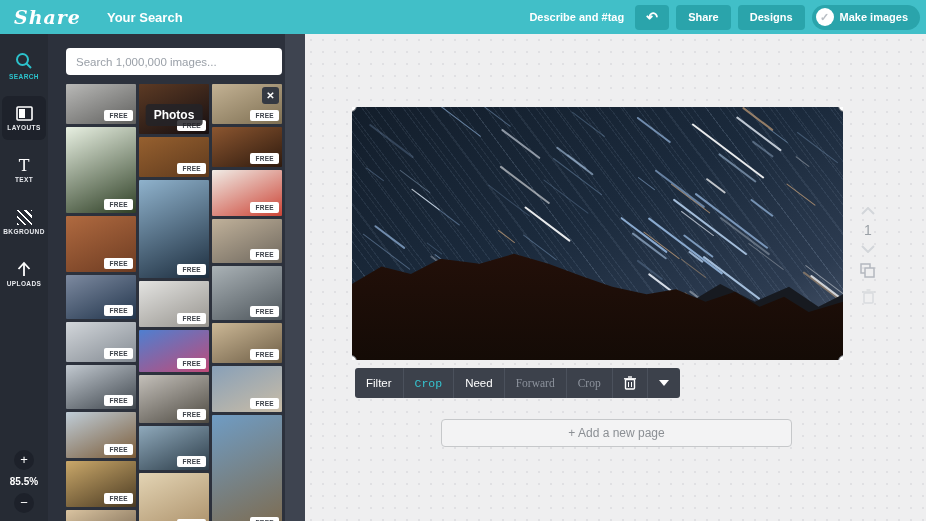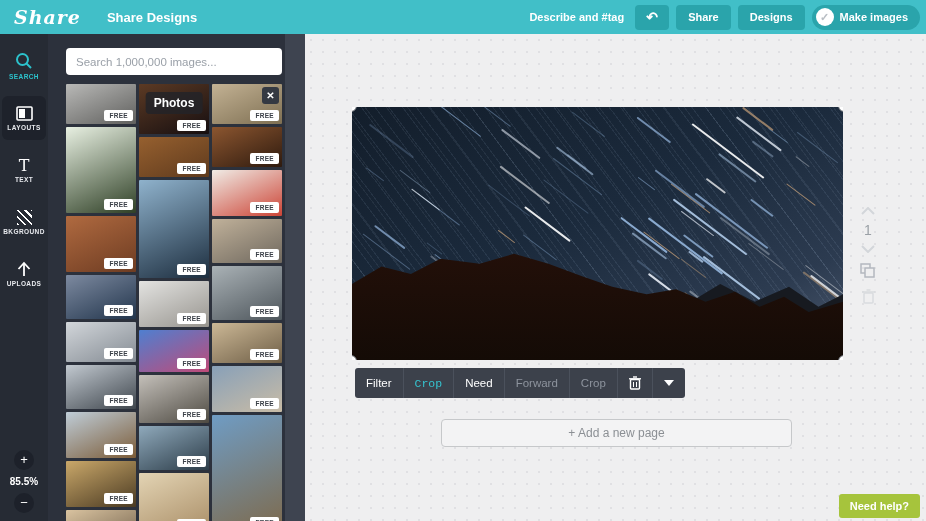--- a/index.html
+++ b/index.html
@@ -30,59 +30,59 @@
 
   
   .panel{position:absolute;left:48px;top:34px;bottom:0;width:257px;background:#2c313c;z-index:5;overflow:hidden;}
   .panel-strip{position:absolute;right:0;top:0;bottom:0;width:20px;background:#3e4450;}
   .search-box{position:absolute;left:18px;top:14px;width:216px;height:27px;background:#fff;border:none;border-radius:4px;font-size:11.5px;color:#444;padding:0 10px;box-sizing:border-box;font-family:"Liberation Sans",sans-serif;outline:none;}
   .search-box::placeholder{color:#9aa0a8;}
   .grid{position:absolute;left:18px;top:50px;display:flex;gap:3px;}
   .gcol{display:flex;flex-direction:column;gap:3px;width:70px;}
   .thumb{position:relative;width:70px;border-radius:1px;cursor:pointer;}
   .free{position:absolute;right:3px;bottom:3px;background:#fff;color:#3a3f47;font-size:6.5px;font-weight:bold;padding:2px 5px;border-radius:2px;letter-spacing:.3px;}
-  .photos-overlay{position:absolute;left:50%;top:8px;transform:translateX(-50%);background:rgba(35,35,40,.85);color:#fff;font-size:12px;font-weight:bold;padding:4px 8px;border-radius:4px;white-space:nowrap;}
+  .photos-overlay{position:absolute;left:50%;top:20px;transform:translateX(-50%);background:rgba(35,35,40,.85);color:#fff;font-size:12px;font-weight:bold;padding:4px 8px;border-radius:4px;white-space:nowrap;}
   .close-x{position:absolute;right:3px;top:3px;width:17px;height:17px;background:#343942;color:#fff;border-radius:3px;font-size:10px;font-weight:bold;display:flex;align-items:center;justify-content:center;cursor:pointer;}
 
   
   .canvas{position:absolute;left:305px;top:34px;right:0;bottom:0;background-color:#efeff0;background-image:radial-gradient(circle,#e0e0e3 1px,transparent 1px);background-size:12px 12px;}
   .artwork{position:absolute;left:47px;top:73px;width:491px;height:253px;background:linear-gradient(155deg,#131e2b 0%,#1b2a3c 45%,#2c3b50 78%,#4d5a6e 100%);overflow:hidden;}
   .trails{position:absolute;inset:0;background:
      repeating-linear-gradient(53deg,transparent 0 5px,rgba(165,190,220,.10) 5px 6px,transparent 6px 11px),
      repeating-linear-gradient(53deg,transparent 0 9px,rgba(210,225,245,.07) 9px 10px,transparent 10px 17px);}
   .streak{position:absolute;border-radius:1px;transform:rotate(37deg);}
   .mtn-back{position:absolute;inset:0;background:#171a20;clip-path:polygon(50% 100%,54% 79%,61% 74%,69% 77%,75% 70%,82% 77%,89% 71%,95% 79%,100% 74%,100% 100%);}
   .mtn{position:absolute;inset:0;background:linear-gradient(to bottom,#38190c 0%,#27110a 45%,#140b06 100%);clip-path:polygon(0 70%,6% 63%,12% 66%,18% 60%,26% 62%,33% 58%,40% 62%,47% 67%,53% 71%,60% 74%,66% 72%,72% 77%,78% 73%,83% 79%,88% 75%,93% 81%,100% 77%,100% 100%,0 100%);}
   .sel-border{position:absolute;left:-2px;top:-2px;right:-2px;bottom:-2px;border:1px dotted #555a62;pointer-events:none;}
   .handle{position:absolute;width:10px;height:10px;background:#fff;border:1px solid #5f646b;border-radius:50%;cursor:pointer;z-index:3;}
   .h-tl{left:-7px;top:-7px}.h-tr{right:-7px;top:-7px}.h-bl{left:-7px;bottom:-7px}.h-br{right:-7px;bottom:-7px}
 
   .toolbar{position:absolute;left:50px;top:334px;height:30px;background:#3c414b;border-radius:3px;display:flex;align-items:stretch;}
   .tb-item{display:flex;align-items:center;padding:0 11px;font-size:11.5px;color:#fff;border-right:1px solid #4b515c;cursor:pointer;}
   .tb-item:last-child{border-right:none;}
   .tb-item.active{color:#35c3cf;font-family:Liberation Mono, monospace;}
-  .tb-item.disabled{color:#8d939d;}
+  .tb-item.disabled{color:#8d939d;font-family:Liberation Serif, serif;}
   .caret{width:0;height:0;border-left:5px solid transparent;border-right:5px solid transparent;border-top:6px solid #fff;}
 
   .add-page{position:absolute;left:136px;top:385px;width:351px;height:28px;background:#f3f3f4;border:1px solid #c6c8ca;border-radius:4px;color:#8b8f94;font-size:12px;display:flex;align-items:center;justify-content:center;cursor:pointer;box-sizing:border-box;}
 
   .page-controls{position:absolute;left:549px;top:168px;width:28px;display:flex;flex-direction:column;align-items:center;}
   .pc-num{color:#9aa0a6;font-size:14px;margin:2px 0;}
   .pc-icon{cursor:pointer;margin:5px 0;display:block;}
 
   .help-btn{position:absolute;right:6px;bottom:3px;background:#a6c43c;color:#fff;border:none;border-radius:3px;font-size:11px;font-weight:bold;padding:6px 11px;cursor:pointer;font-family:"Liberation Sans",sans-serif;}
 </style>
 </head>
 <body>
 
 <div class="app">
 
   <div class="header">
     <div class="logo">Share</div>
-    <div class="nav-title">Share Designs</div>
+    <div class="nav-title">Your Search</div>
     <div class="header-right">
       <span class="describe">Describe and #tag</span>
       <button class="tealbtn undo-btn">
           <span>↶</span>
         </button>
       <button class="tealbtn">Share</button>
       <button class="tealbtn">Designs</button>
       <button class="tealbtn pillbtn">
         <span class="check-circle">✓</span>
         <span>Make images</span>
@@ -337,15 +337,14 @@
         <rect x="1" y="1" width="9" height="9" fill="none" stroke="#b4b8bf" stroke-width="1.5"></rect>
         <rect x="5" y="5" width="9" height="9" fill="#efeff0" stroke="#b4b8bf" stroke-width="1.5"></rect>
         </svg>
       <svg class="pc-icon" width="13" height="15">
         <rect x="2" y="4" width="9" height="10" fill="none" stroke="#d9dbde" stroke-width="1.5" rx="1"></rect>
         <line x1="0" y1="3" x2="13" y2="3" stroke="#d9dbde" stroke-width="1.5"></line>
         <line x1="4.5" y1="1" x2="8.5" y2="1" stroke="#d9dbde" stroke-width="1.5"></line>
         </svg>
     </div>
 
-    <button class="help-btn">Need help?</button>
   </div>
 </div>
 
 </body></html>

